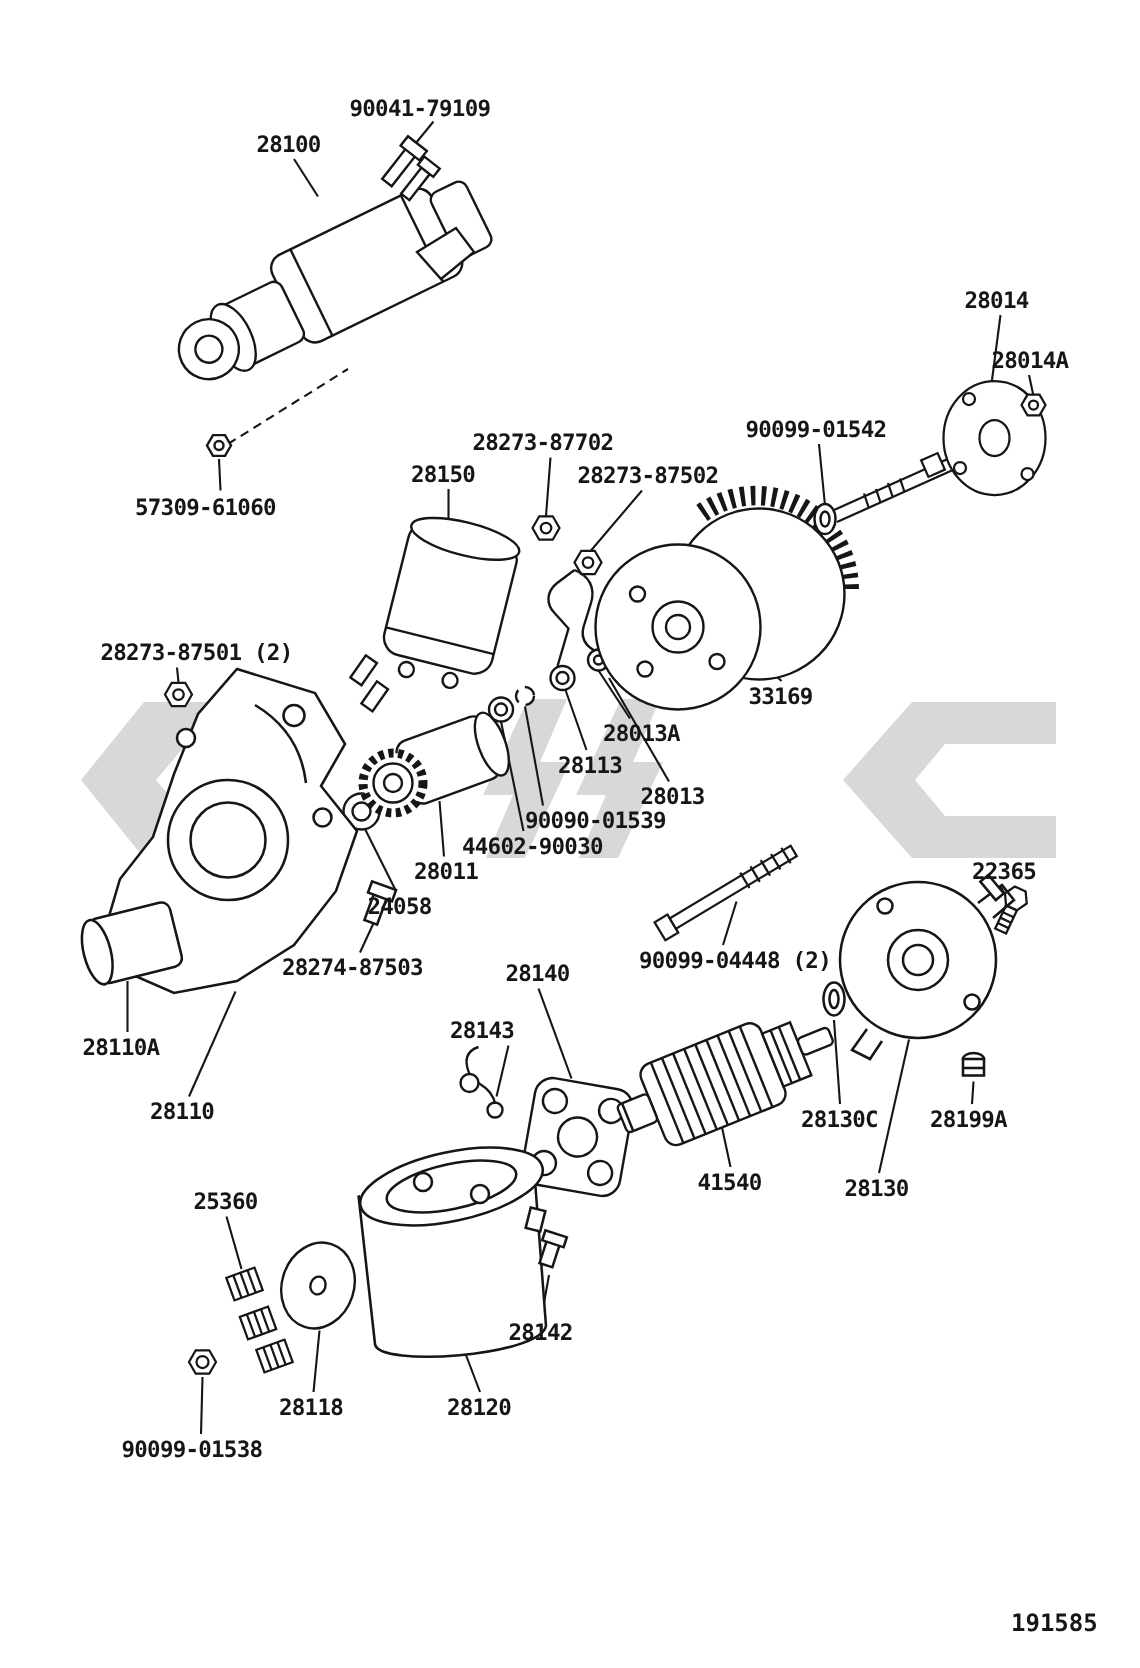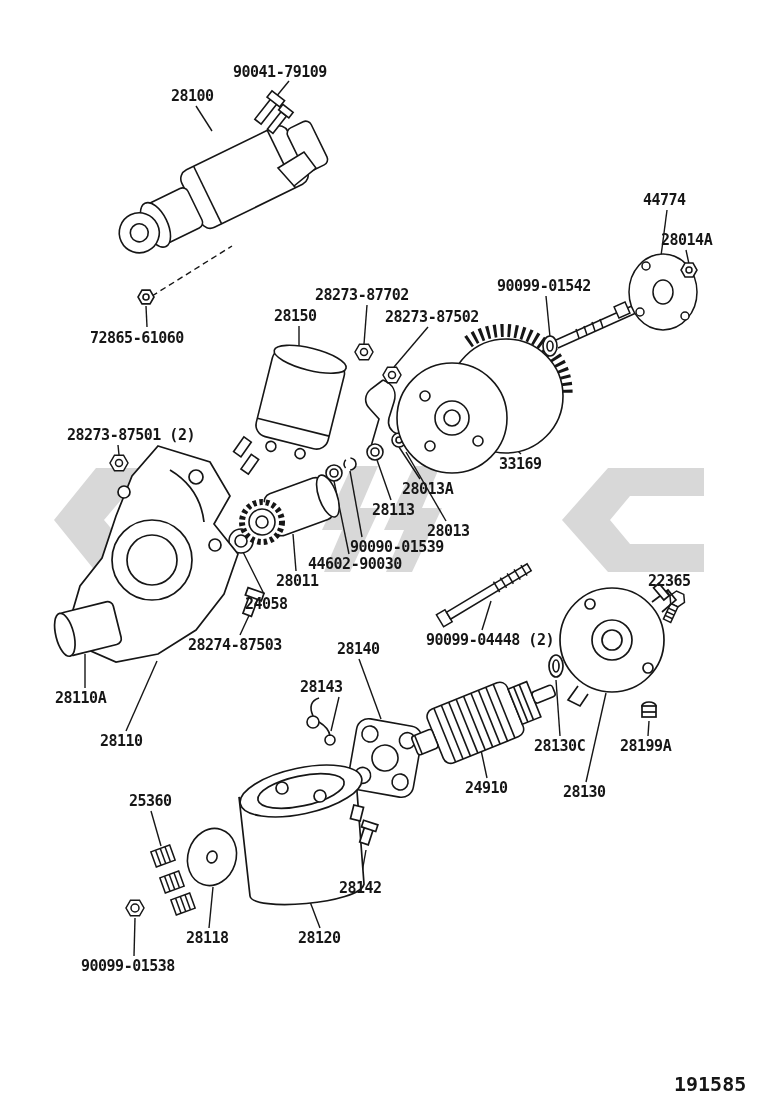--- a/index.html
+++ b/index.html
@@ -7,21 +7,21 @@
     position:relative;width:760px;height:1112px;background:#ffffff;
     font-family:"DejaVu Sans Mono","Liberation Mono",monospace;
     overflow:hidden;
   }
   .canvas svg{position:absolute;left:0;top:0;}
   .lbl{
     position:absolute;font-weight:bold;font-size:15px;line-height:18px;
     color:#161616;white-space:nowrap;letter-spacing:-0.5px;
   }
   .doc{
-    position:absolute;left:674px;top:1072px;font-weight:bold;font-size:20px;
+    position:absolute;left:674px;top:1072px;font-weight:bold;font-size:16px;
     color:#161616;letter-spacing:0;
   }
 </style>
 </head>
 <body>
 
 <div class="canvas">
 
   <svg width="760" height="1112" viewBox="0 0 760 1112">
 
@@ -305,46 +305,46 @@
       </g>
     </g>
     <g stroke="#161616" stroke-width="1.5" fill="#ffffff">
       <polygon points="144,908 139.5,915.8 130.5,915.8 126,908 130.5,900.2 139.5,900.2"></polygon>
       <circle cx="135" cy="908" r="4"></circle>
     </g>
   </svg>
 
   <div class="lbl" style="left:233px;top:63px">90041-79109</div>
   <div class="lbl" style="left:171px;top:87px">28100</div>
-  <div class="lbl" style="left:643px;top:191px">44774</div>
+  <div class="lbl" style="left:643px;top:191px">28014</div>
   <div class="lbl" style="left:661px;top:231px">28014A</div>
   <div class="lbl" style="left:315px;top:286px">28273-87702</div>
   <div class="lbl" style="left:497px;top:277px">90099-01542</div>
   <div class="lbl" style="left:274px;top:307px">28150</div>
   <div class="lbl" style="left:385px;top:308px">28273-87502</div>
-  <div class="lbl" style="left:90px;top:329px">72865-61060</div>
+  <div class="lbl" style="left:90px;top:329px">57309-61060</div>
   <div class="lbl" style="left:67px;top:426px">28273-87501 (2)</div>
   <div class="lbl" style="left:499px;top:455px">33169</div>
   <div class="lbl" style="left:402px;top:480px">28013A</div>
   <div class="lbl" style="left:372px;top:501px">28113</div>
   <div class="lbl" style="left:427px;top:522px">28013</div>
   <div class="lbl" style="left:350px;top:538px">90090-01539</div>
   <div class="lbl" style="left:308px;top:555px">44602-90030</div>
   <div class="lbl" style="left:276px;top:572px">28011</div>
   <div class="lbl" style="left:245px;top:595px">24058</div>
   <div class="lbl" style="left:648px;top:572px">22365</div>
   <div class="lbl" style="left:188px;top:636px">28274-87503</div>
   <div class="lbl" style="left:426px;top:631px">90099-04448 (2)</div>
   <div class="lbl" style="left:337px;top:640px">28140</div>
   <div class="lbl" style="left:300px;top:678px">28143</div>
   <div class="lbl" style="left:55px;top:689px">28110A</div>
   <div class="lbl" style="left:100px;top:732px">28110</div>
   <div class="lbl" style="left:534px;top:737px">28130C</div>
   <div class="lbl" style="left:620px;top:737px">28199A</div>
-  <div class="lbl" style="left:465px;top:779px">24910</div>
+  <div class="lbl" style="left:465px;top:779px">41540</div>
   <div class="lbl" style="left:563px;top:783px">28130</div>
   <div class="lbl" style="left:129px;top:792px">25360</div>
   <div class="lbl" style="left:339px;top:879px">28142</div>
   <div class="lbl" style="left:186px;top:929px">28118</div>
   <div class="lbl" style="left:298px;top:929px">28120</div>
   <div class="lbl" style="left:81px;top:957px">90099-01538</div>
 
   <div class="doc">191585</div>
 </div>
 

